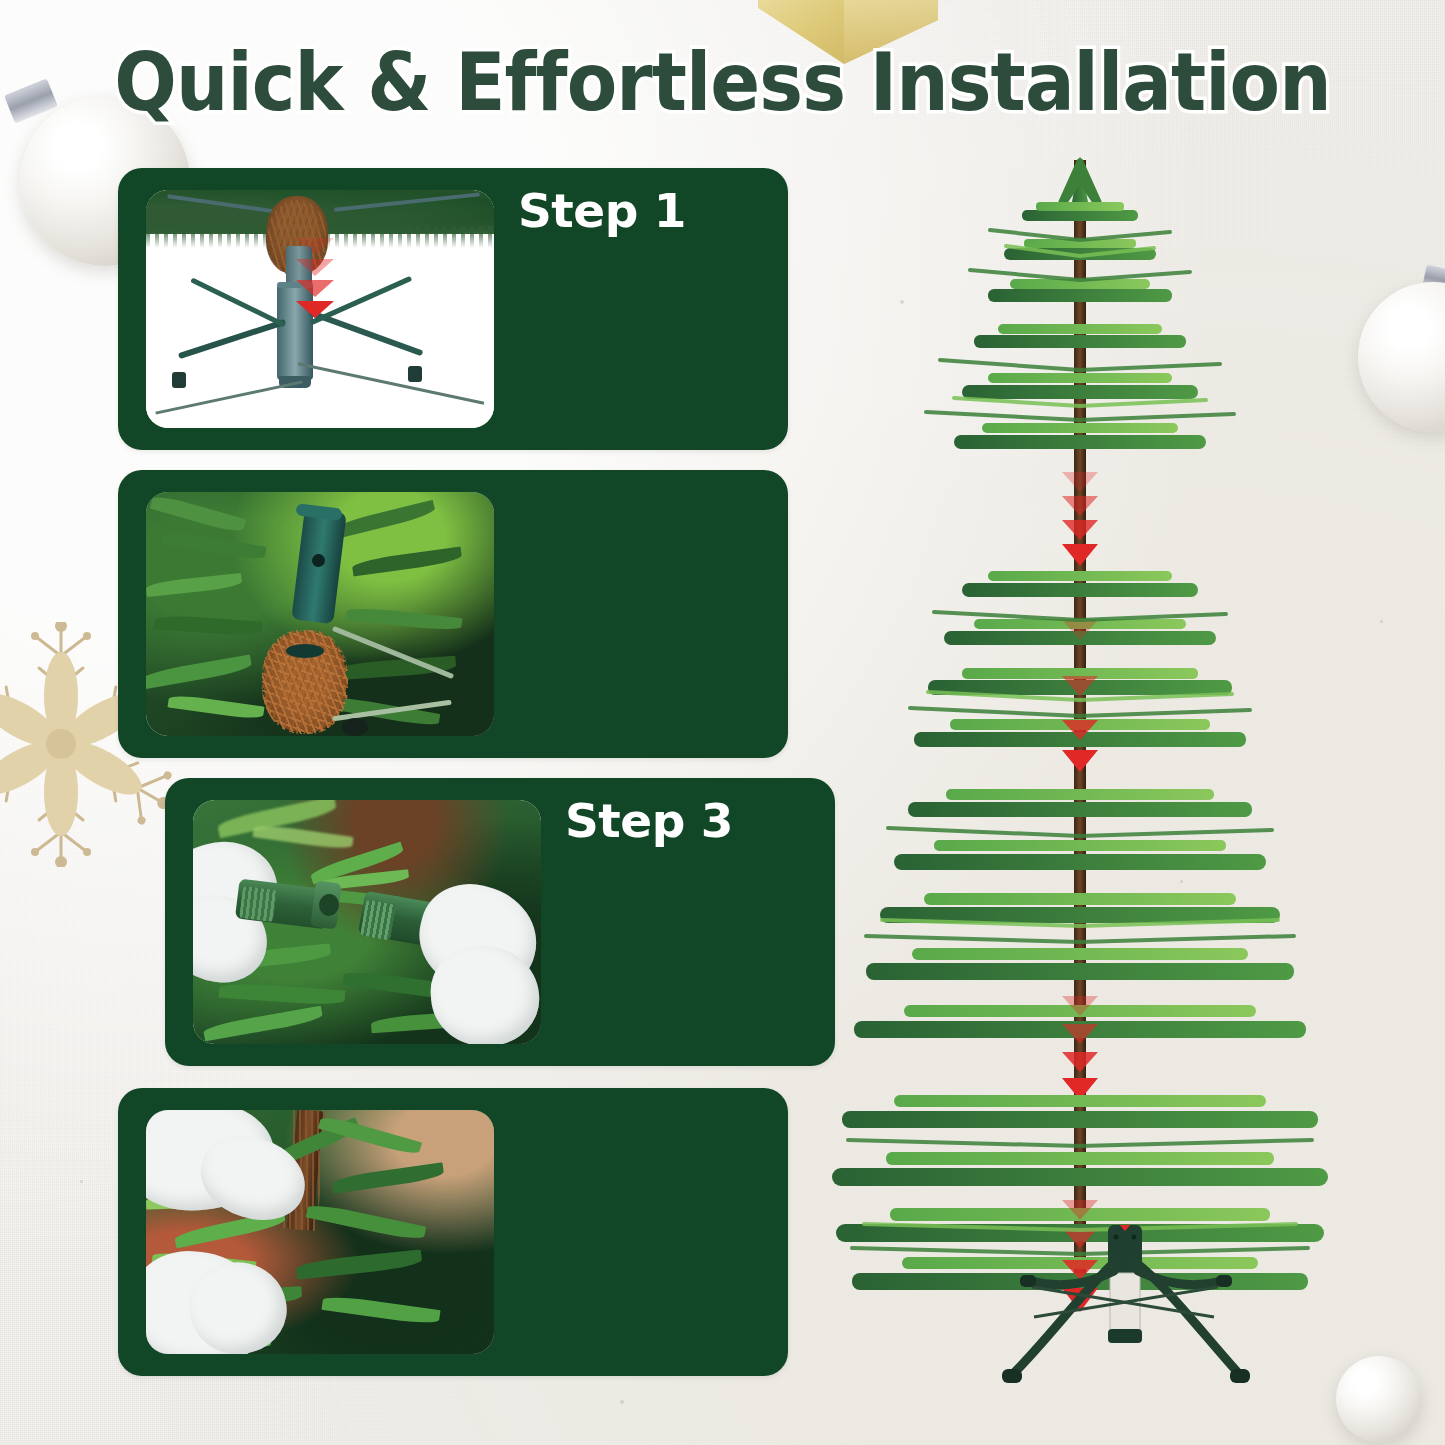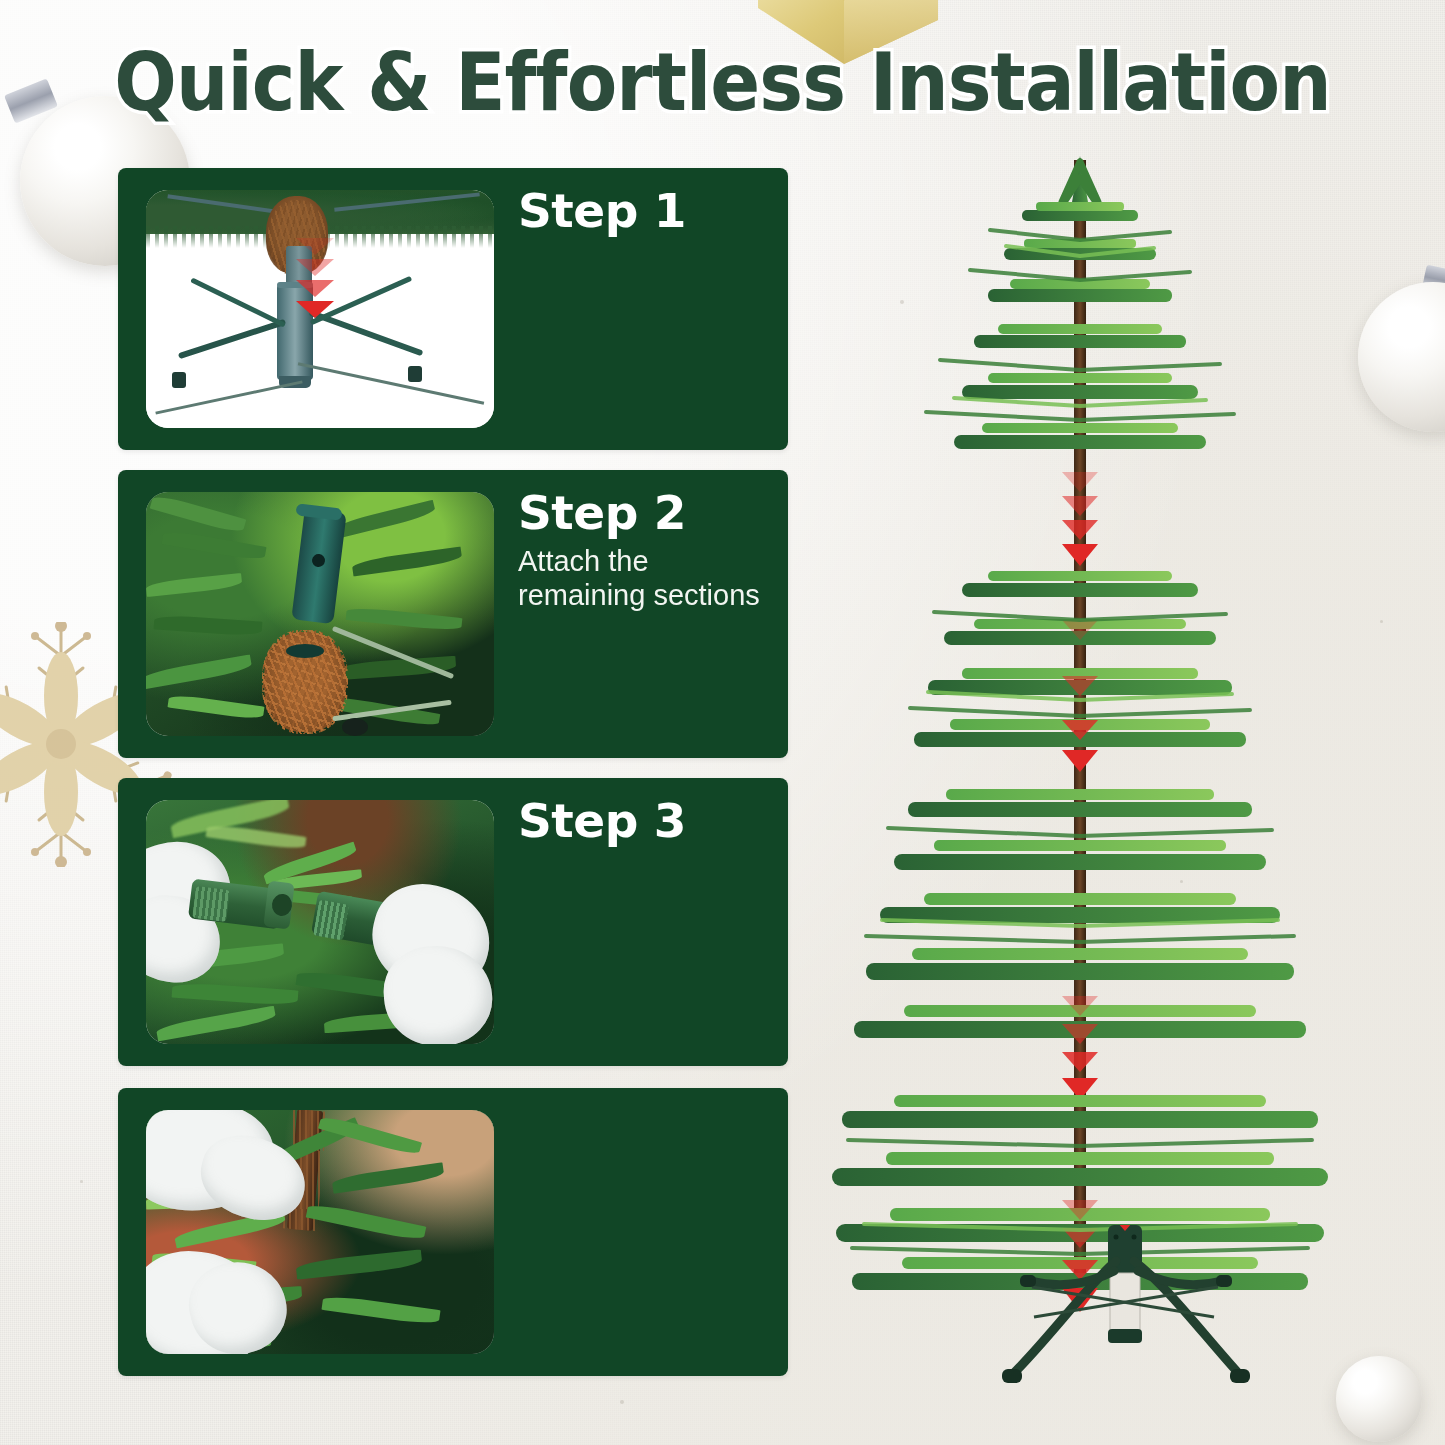--- a/index.html
+++ b/index.html
@@ -37,21 +37,21 @@
     paint-order:stroke fill;
     white-space:nowrap;
     z-index:6;
   }
 
   
   .card{
     position:absolute;
     left:118px;width:670px;
     background:#114626;
-    border-radius:8px;
+    border-radius:24px;
     box-shadow:0 2px 5px rgba(0,0,0,.08);
     z-index:5;
   }
   .thumb{
     position:absolute;left:28px;top:22px;
     width:348px;border-radius:22px;overflow:hidden;
     background:#fff;
   }
   .txt{position:absolute;left:400px;top:16px;right:18px;}
   .steph{
@@ -293,27 +293,23 @@
              repeating-linear-gradient(112deg, rgba(150,90,42,.85) 0 2px, rgba(255,255,255,0) 2px 7px),
              repeating-linear-gradient(20deg, rgba(196,124,62,.7) 0 2px, rgba(255,255,255,0) 2px 8px);
              border-radius:44%;"></div>
         <div style="position:absolute;left:140px;top:152px;width:38px;height:14px;background:#123a33;border-radius:50%;"></div>
 
         <div style="position:absolute;left:182px;top:158px;width:130px;height:5px;background:#9fb79a;transform:rotate(22deg);border-radius:3px;"></div>
         <div style="position:absolute;left:186px;top:216px;width:120px;height:5px;background:#a8bfa2;transform:rotate(-8deg);border-radius:3px;"></div>
         <div style="position:absolute;left:196px;top:226px;width:26px;height:18px;background:#16221c;border-radius:50%;"></div>
       </div>
     </div>
-    <div class="txt">
-      <p class="steph">Step 2</p>
-      <p class="stepb">Attach the remaining sections</p>
-    </div>
-  </div>
-
-  <div class="card" style="top:778px;height:288px;">
+  </div>
+
+  <div class="card" style="top:778px;height:288px;margin-left:47px;">
     <div class="thumb" style="height:244px;">
       <div class="scene" style="background:
         radial-gradient(ellipse at 58% 8%, #6b4226 0 14%, rgba(0,0,0,0) 40%),
         radial-gradient(ellipse at 28% 56%, #3f8137 0 22%, rgba(0,0,0,0) 60%),
         radial-gradient(ellipse at 82% 80%, #13331a 0 26%, rgba(0,0,0,0) 64%),
         linear-gradient(160deg,#38753a,#22512a 55%,#14321b);">
 
         <div class="blade" style="left:24px;top:8px;width:120px;height:18px;background:#86c05c;opacity:.85;transform:rotate(-12deg);filter:blur(1px);"></div>
         <div class="blade" style="left:60px;top:30px;width:100px;height:14px;background:#9ccb6c;opacity:.8;transform:rotate(8deg);filter:blur(1px);"></div>
         <div class="blade" style="left:8px;top:150px;width:130px;height:16px;background:#4e9a43;transform:rotate(-6deg);"></div>

